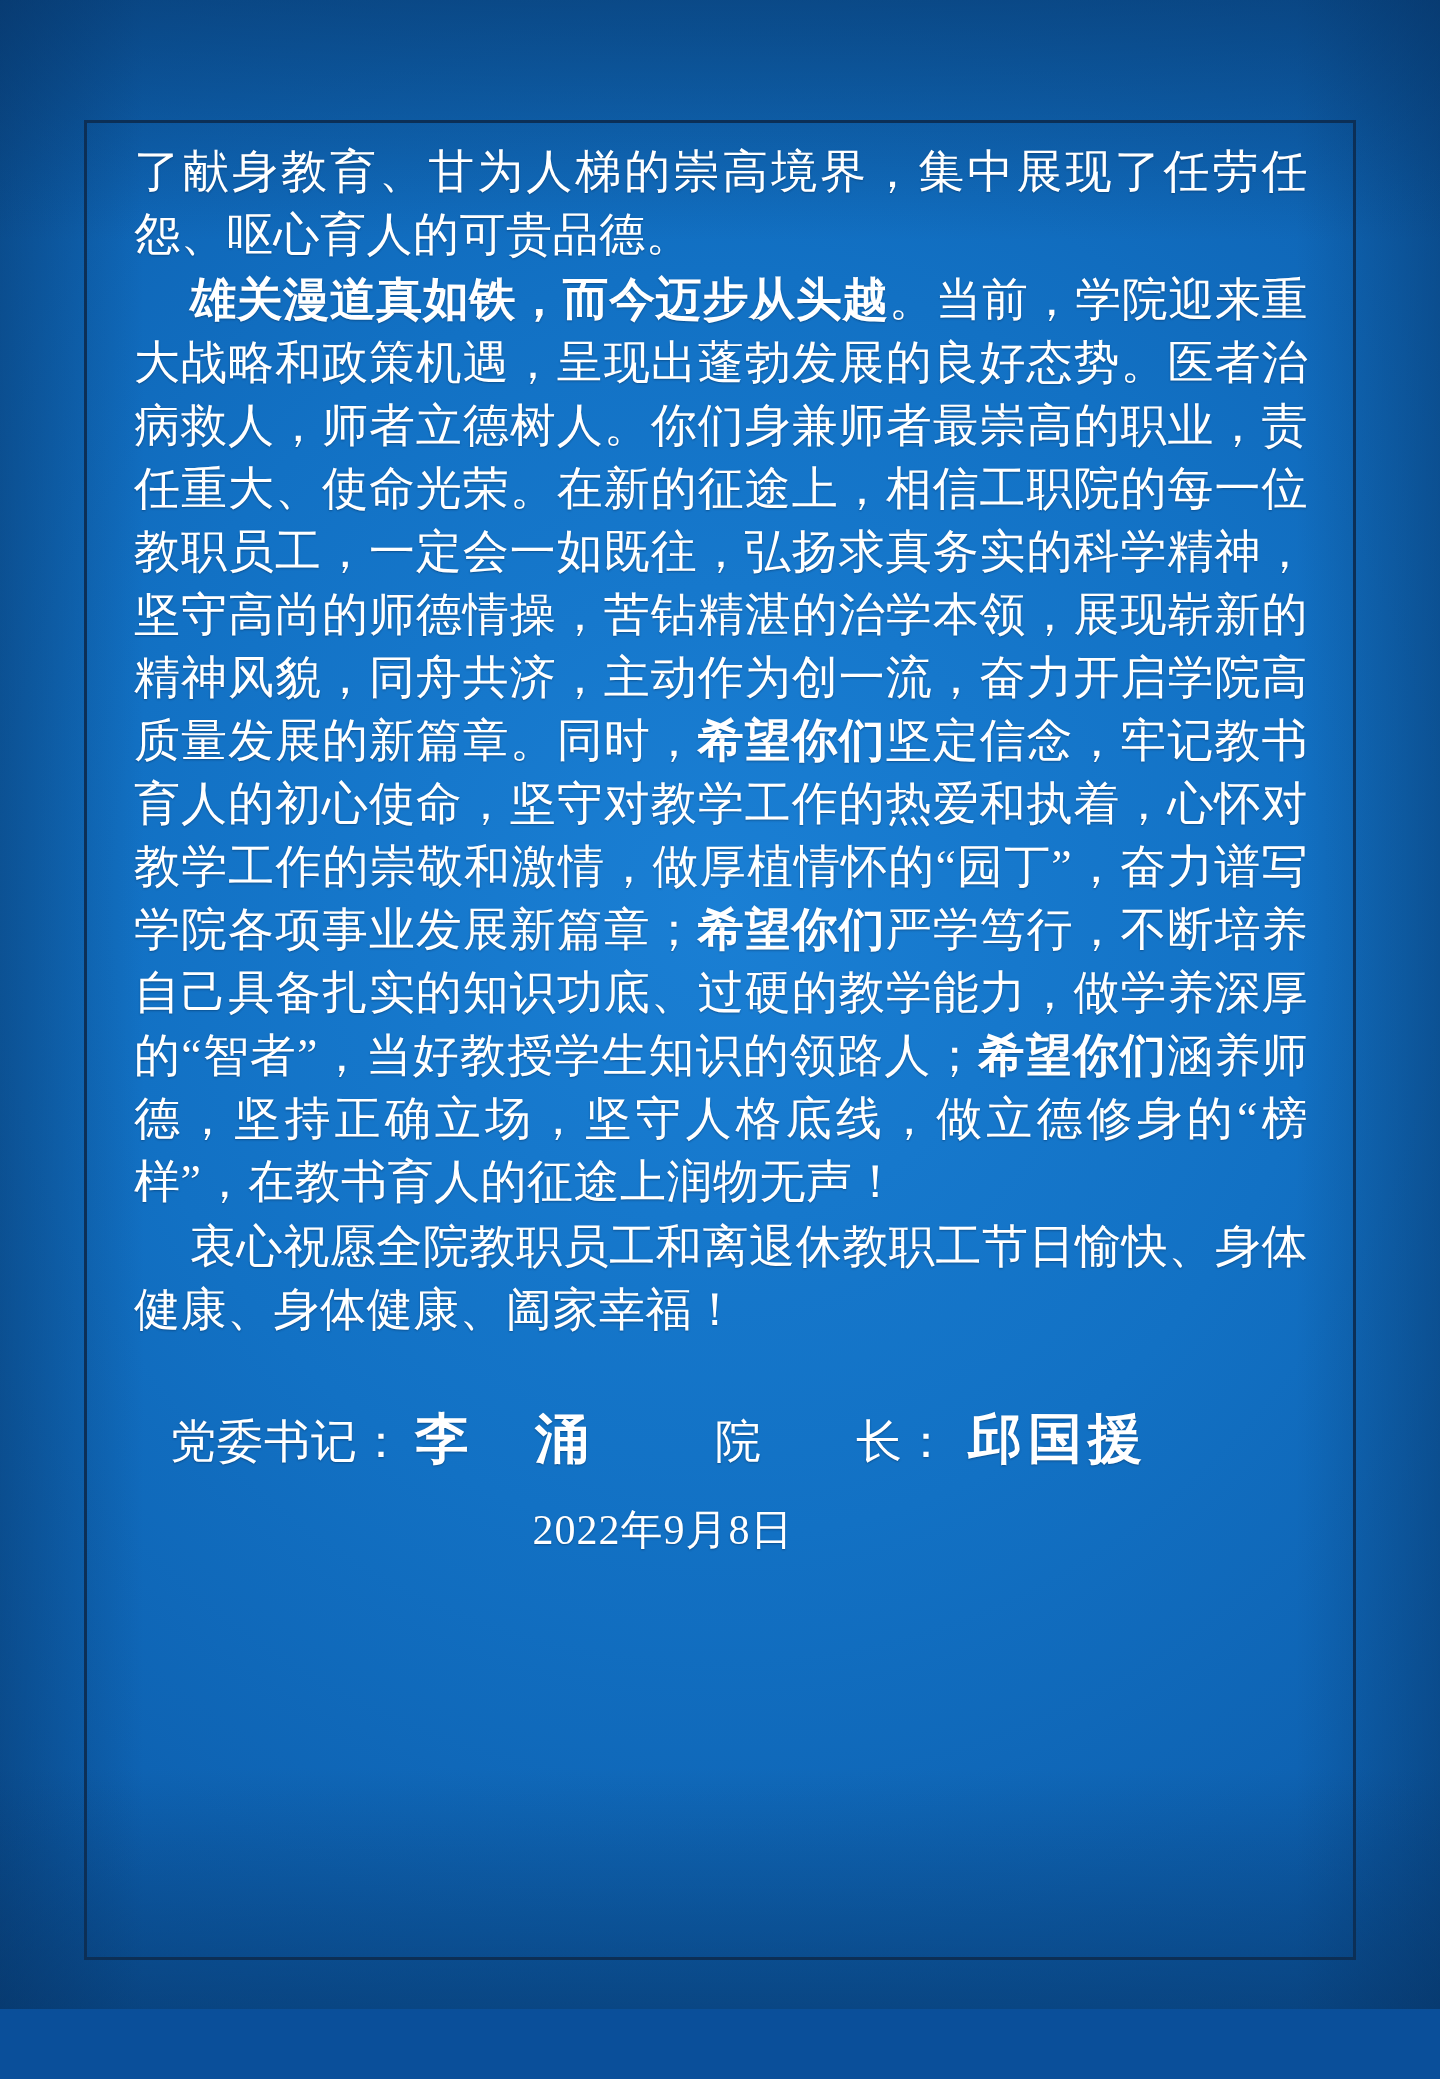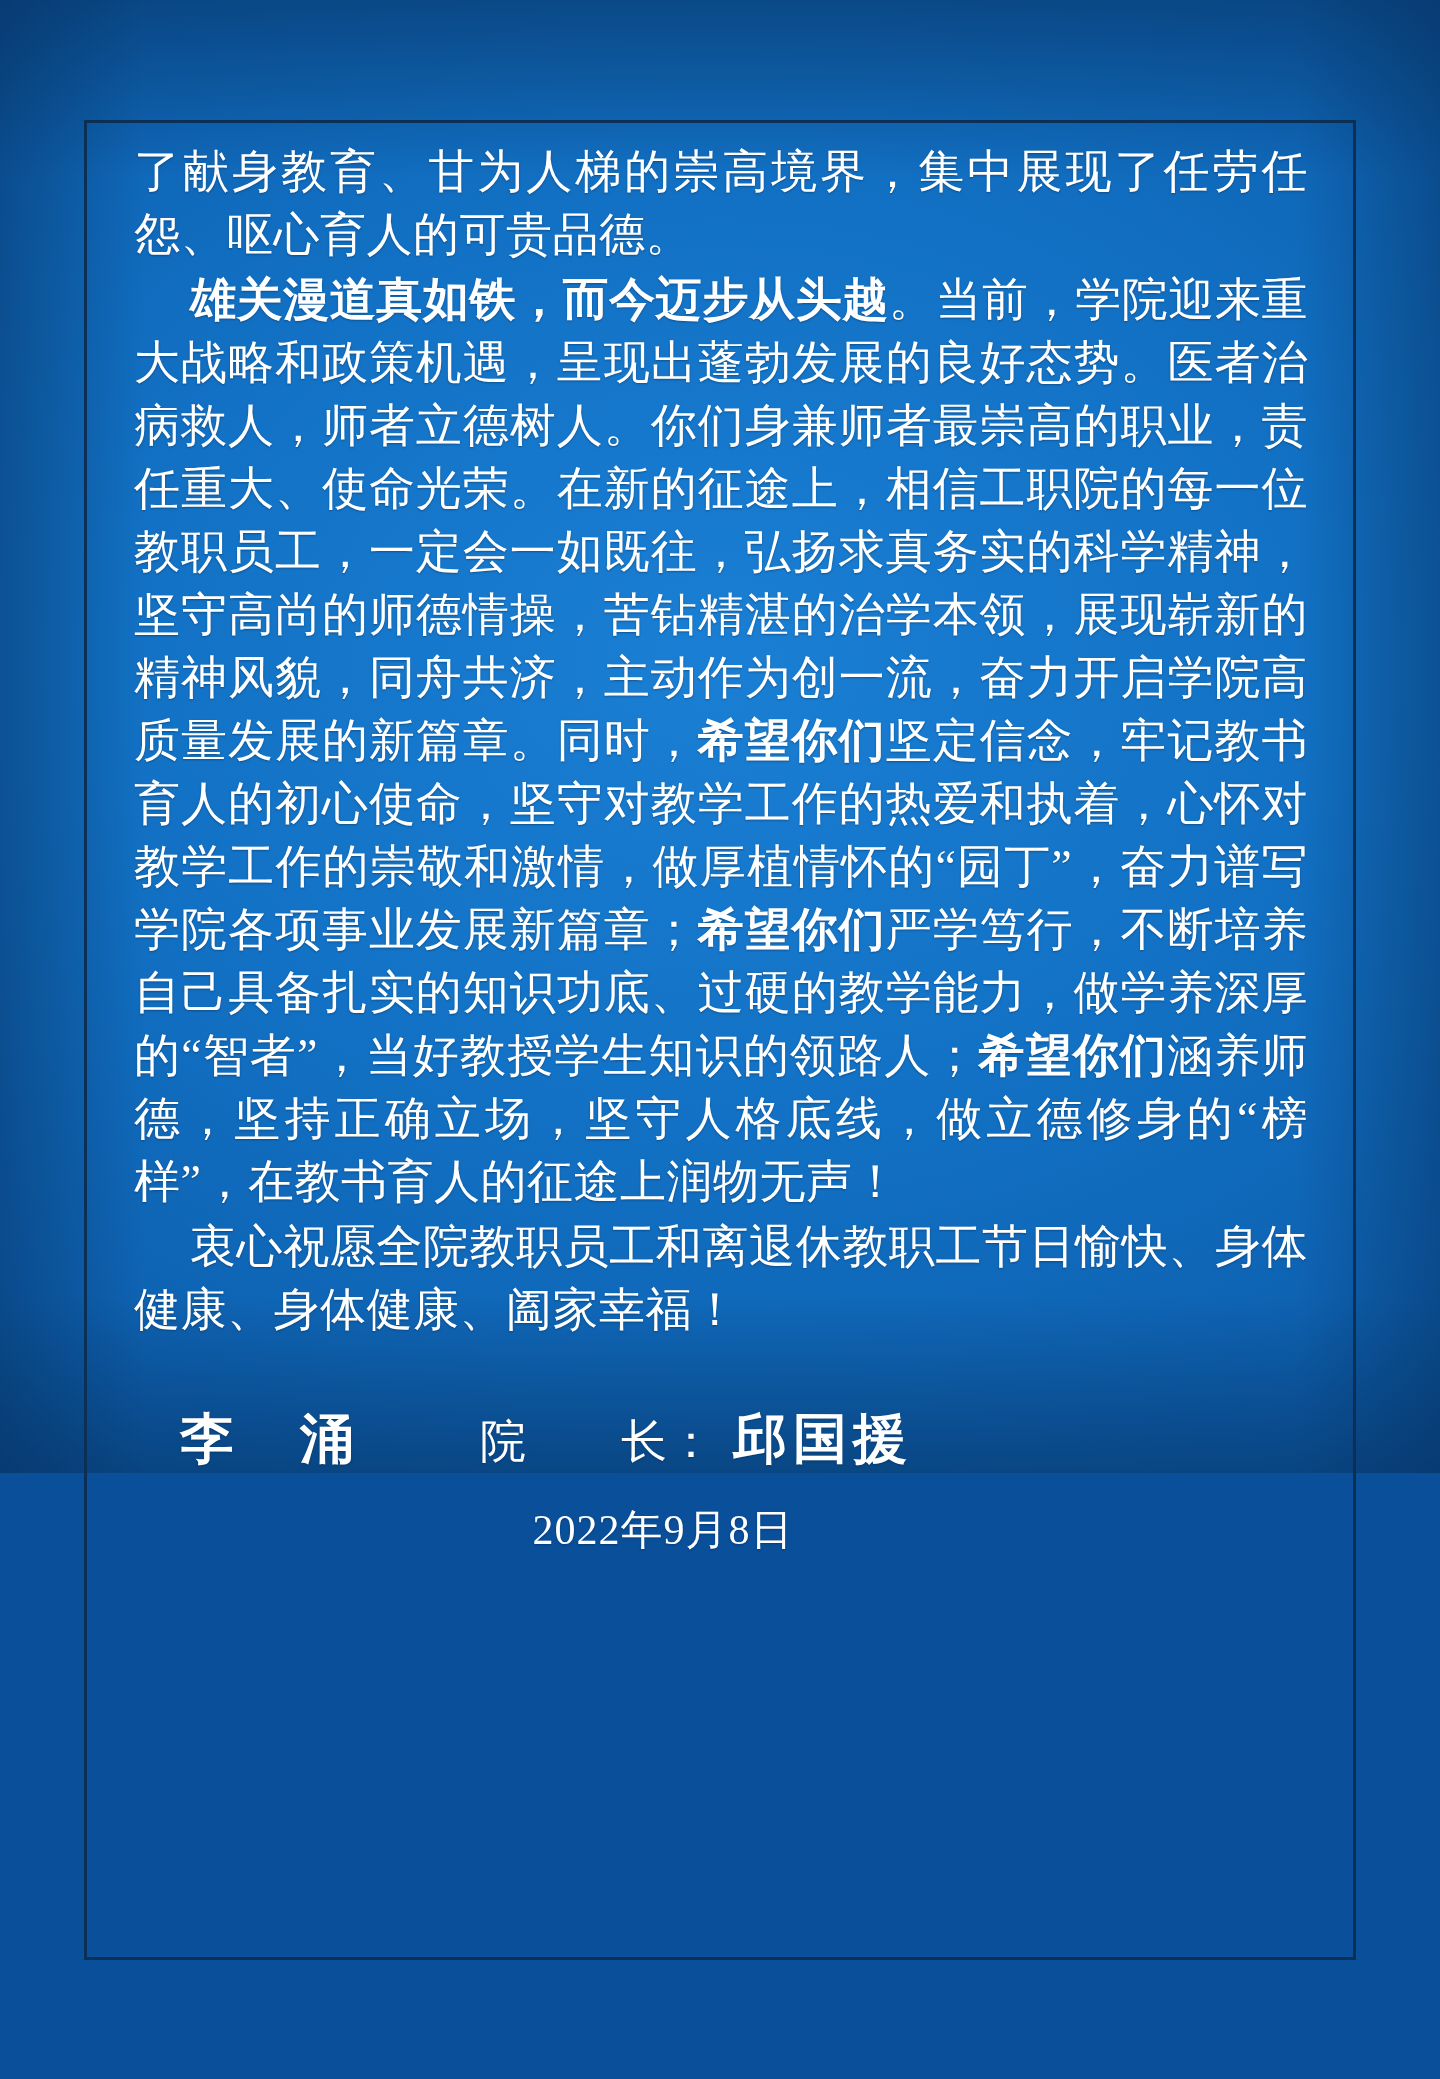--- a/index.html
+++ b/index.html
@@ -9,21 +9,21 @@
   }
   body {
     width: 1440px;
     height: 2079px;
     overflow: hidden;
     font-family: "Liberation Serif", serif;
   }
   .page {
     position: relative;
     width: 1440px;
-    height: 1473px;
+    height: 2009px;
     background:
       radial-gradient(ellipse 120% 90% at 50% 45%, #1a7fd4 0%, #1271c4 35%, #0d5fae 65%, #0a4e94 100%);
   }
   .vignette {
     position: absolute;
     inset: 0;
     background:
       linear-gradient(to bottom, rgba(6,48,95,0.55) 0%, rgba(10,70,130,0.0) 12%, rgba(10,70,130,0.0) 88%, rgba(6,48,95,0.55) 100%),
       linear-gradient(to right, rgba(6,48,95,0.45) 0%, rgba(10,70,130,0.0) 10%, rgba(10,70,130,0.0) 90%, rgba(6,48,95,0.45) 100%);
     pointer-events: none;
@@ -118,20 +118,21 @@
     <p class="para indent">
       <b>雄关漫道真如铁，而今迈步从头越</b><span>。当前，学院迎来重大战略和政策机遇，呈现出蓬勃发展的良好态势。医者治病救人，师者立德树人。你们身兼师者最崇高的职业，责任重大、使命光荣。在新的征途上，相信工职院的每一位教职员工，一定会一如既往，弘扬求真务实的科学精神，坚守高尚的师德情操，苦钻精湛的治学本领，展现崭新的精神风貌，同舟共济，主动作为创一流，奋力开启学院高质量发展的新篇章。同时，</span><b>希望你们</b><span>坚定信念，牢记教书育人的初心使命，坚守对教学工作的热爱和执着，心怀对教学工作的崇敬和激情，做厚植情怀的“园丁”，奋力谱写学院各项事业发展新篇章；</span><b>希望你们</b><span>严学笃行，不断培养自己具备扎实的知识功底、过硬的教学能力，做学养深厚的“智者”，当好教授学生知识的领路人；</span><b>希望你们</b><span>涵养师德，坚持正确立场，坚守人格底线，做立德修身的“榜样”，在教书育人的征途上润物无声！</span>
     </p>
 
     <p class="para indent">
       <span>衷心祝愿全院教职员工和离退休教职工节日愉快、身体健康、身体健康、阖家幸福！</span>
     </p>
 
     <div class="sig-row">
       <div class="sig-left">
+        <span class="sig-label">党委书记：</span>
         <span class="sig-name">李　涌</span>
       </div>
       <div class="sig-right">
         <span class="sig-label">院　　长：</span>
         <span class="sig-name">邱国援</span>
       </div>
     </div>
 
     <div class="date-row">2022年9月8日</div>
   </div>

